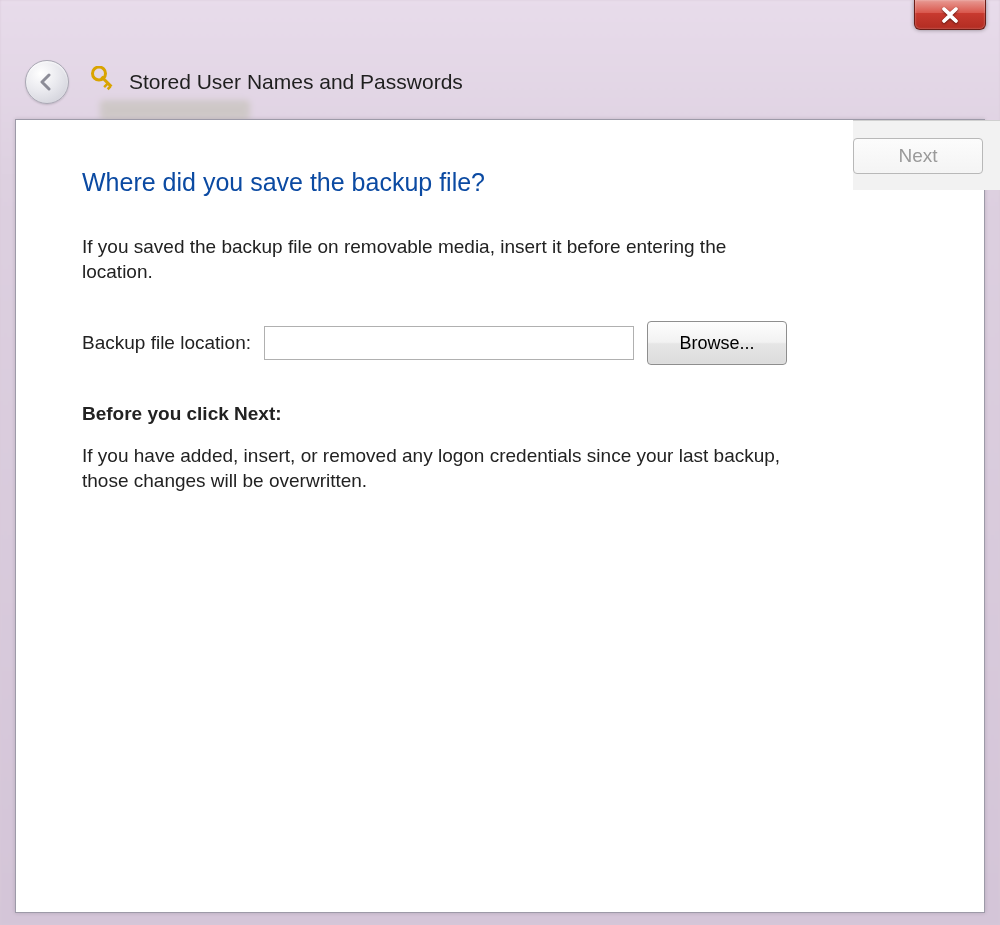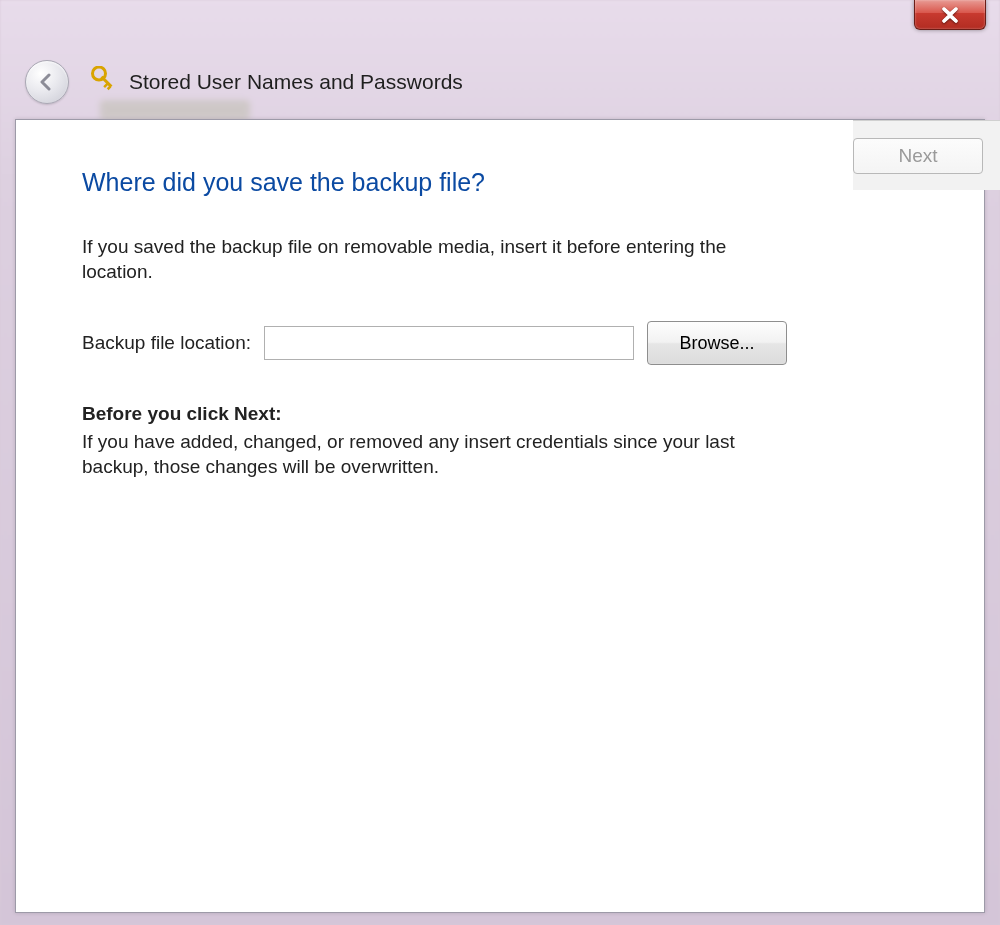--- a/index.html
+++ b/index.html
@@ -116,21 +116,21 @@
     font-size: 18px;
     font-family: inherit;
     background: linear-gradient(180deg, #fdfdfd 0%, #f2f2f2 48%, #e6e6e6 52%, #dcdcdc 100%);
     border: 1px solid #8e8e8e;
     border-radius: 4px;
     box-shadow: inset 0 0 1px #fff;
     cursor: pointer;
   }
   .before-heading {
     font-weight: 700;
-    margin-bottom: 2px;
+    margin-bottom: 16px;
   }
   .before-text {
     max-width: 720px;
   }
 
   
   .panel-footer {
     height: 70px;
     border-top: 1px solid #d0d0d0;
     background: #f2f2f2;
@@ -194,19 +194,19 @@
     <div class="heading">Where did you save the backup file?</div>
     <div class="instr-text">If you saved the backup file on removable media, insert it before entering the location.</div>
 
     <div class="location-row">
       <span class="location-label">Backup file location:</span>
       <input class="location-input" type="text" value="" style="">
       <button class="browse-btn">Browse...</button>
     </div>
 
     <div class="before-heading">Before you click Next:</div>
-    <div class="before-text">If you have added, changed, or removed any insert credentials since your last backup, those changes will be overwritten.</div>
+    <div class="before-text">If you have added, insert, or removed any logon credentials since your last backup, those changes will be overwritten.</div>
   </div>
 
   <div class="panel-footer">
     <button class="footer-btn disabled">Next</button>
   </div>
 </div>
 
 </body></html>

